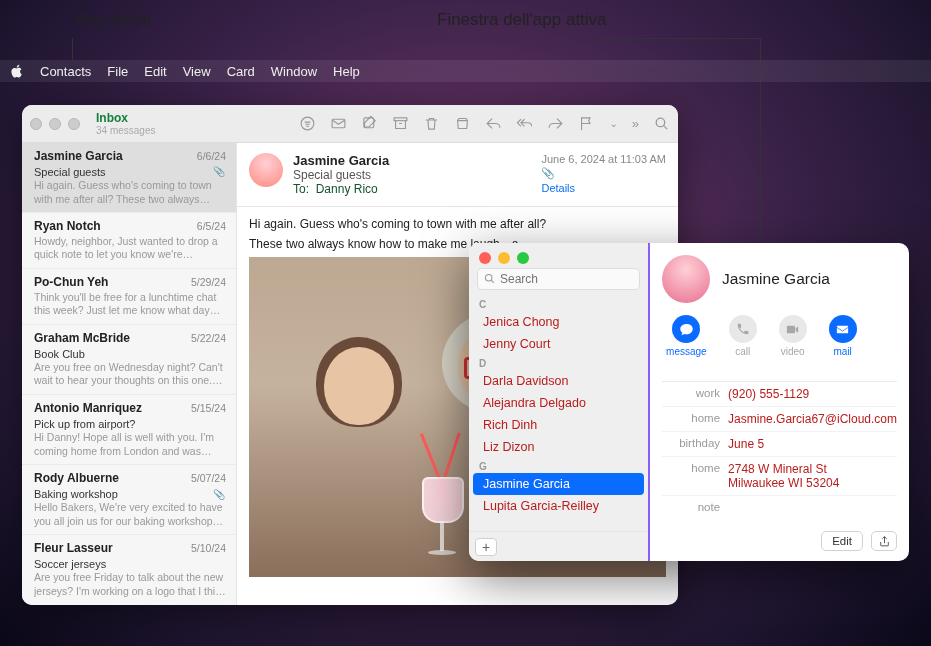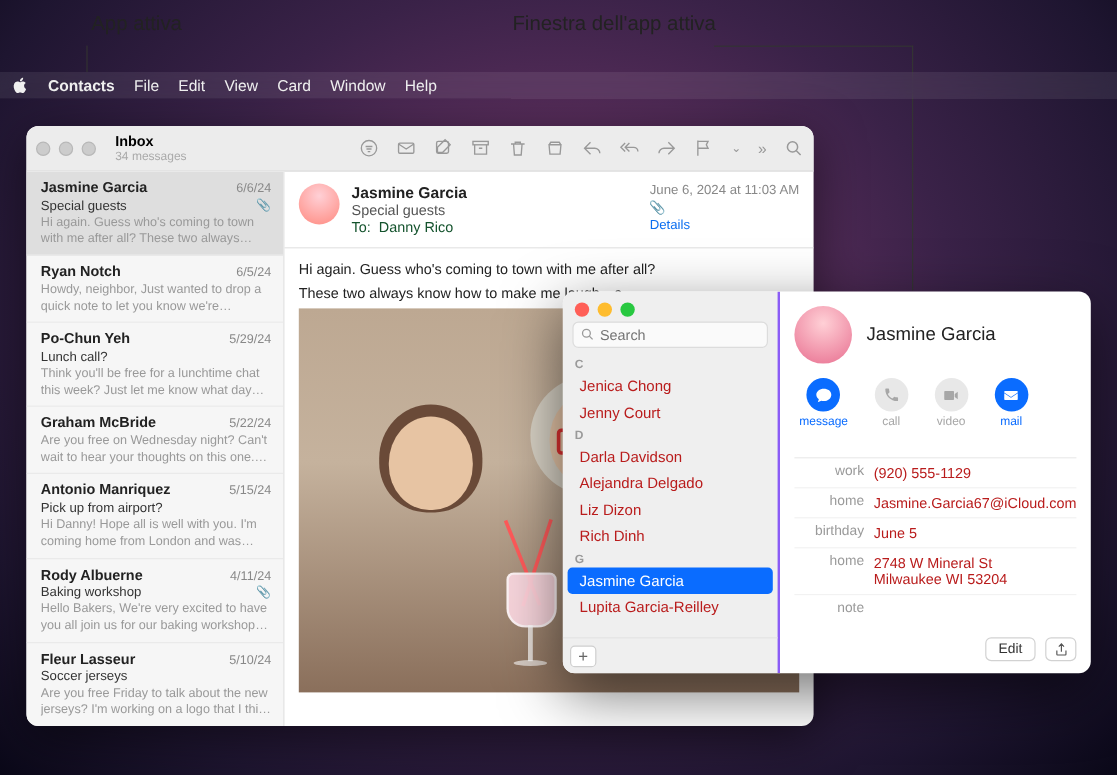--- a/index.html
+++ b/index.html
@@ -2,39 +2,39 @@
 <html><head>
 <meta charset="utf-8">
 <style>
 * { margin: 0; padding: 0; box-sizing: border-box; font-family: -apple-system, BlinkMacSystemFont, "Helvetica Neue", Arial, sans-serif; -webkit-font-smoothing: antialiased; }
 html, body { width: 931px; height: 646px; overflow: hidden; }
 body { background: radial-gradient(ellipse at 50% 40%, #7a3b6f 0%, #5a2e5c 25%, #3a2248 50%, #1e1530 80%, #0a0818 100%); position: relative; }
 
 
 .callouts { position: absolute; top: 0; left: 0; width: 100%; height: 60px; color: #222; font-size: 17px; pointer-events: none; }
 .callout-1 { position: absolute; left: 76px; top: 10px; }
-.callout-2 { position: absolute; left: 427px; top: 10px; }
+.callout-2 { position: absolute; left: 437px; top: 10px; }
 .callout-line-1 { position: absolute; left: 72px; top: 38px; width: 1px; height: 22px; background: #333; }
 .callout-line-2 { position: absolute; left: 760px; top: 38px; width: 1px; height: 204px; background: #333; }
 .callout-line-2-h { position: absolute; left: 595px; top: 38px; width: 166px; height: 1px; background: #333; }
 
 
 .menubar { position: absolute; top: 60px; left: 0; width: 100%; height: 22px; background: rgba(255,255,255,0.08); color: #f0f0f0; font-size: 13px; display: flex; align-items: center; padding: 0 10px; gap: 16px; backdrop-filter: blur(6px); }
 .menubar .apple { width: 14px; height: 14px; }
-.menubar .bold { font-weight: 700; }
+.menubar .bold { font-weight: 400; }
 .menubar span { cursor: default; }
 
 
 .mail-window { position: absolute; top: 105px; left: 22px; width: 656px; height: 500px; border-radius: 10px; box-shadow: 0 10px 40px rgba(0,0,0,0.5); overflow: hidden; background: #fff; display: flex; flex-direction: column; }
 .mail-toolbar { height: 38px; background: #ececec; display: flex; align-items: center; padding: 0 8px; gap: 6px; border-bottom: 1px solid #ddd; }
 .traffic { display: flex; gap: 7px; margin-right: 10px; }
 .dot { width: 12px; height: 12px; border-radius: 50%; }
 .mail-window .dot { background: #ccc; border: 1px solid #b8b8b8; }
 .tb-title { display: flex; flex-direction: column; justify-content: center; min-width: 120px; }
-.tb-title .t1 { font-size: 12px; font-weight: 600; color: #000000; }
+.tb-title .t1 { font-size: 12px; font-weight: 600; color: #15803d; }
 .tb-title .t2 { font-size: 10px; color: #aaa; }
 .tb-icons { margin-left: auto; display: flex; gap: 14px; color: #999; align-items: center;}
 .tb-icons svg { width: 17px; height: 17px; }
 .mail-body { flex: 1; display: flex; min-height: 0; }
 .mail-list { width: 215px; background: #f6f6f6; border-right: 1px solid #e4e4e4; overflow-y: hidden; }
 .mli { padding: 6px 10px 6px 12px; border-bottom: 1px solid #eaeaea; font-size: 11px; line-height: 1.3; }
 .mli.sel { background: #dedede; }
 .mli-top { display: flex; justify-content: space-between; align-items: baseline; }
 .mli-name { font-weight: 600; color: #222; font-size: 12px; }
 .mli-date { font-size: 10.5px; color: #888; }
@@ -226,46 +226,46 @@
             <span class="mli-name">Ryan Notch</span>
             <span class="mli-date">6/5/24</span>
           </div>
           <div class="mli-prev">Howdy, neighbor, Just wanted to drop a quick note to let you know we're leaving…</div>
         </div>
         <div class="mli">
           <div class="mli-top">
             <span class="mli-name">Po-Chun Yeh</span>
             <span class="mli-date">5/29/24</span>
           </div>
-          <div class="mli-subj">
-            <span>Lunch call?</span>
-          </div>
           <div class="mli-prev">Think you'll be free for a lunchtime chat this week? Just let me know what day y…</div>
         </div>
         <div class="mli">
           <div class="mli-top">
             <span class="mli-name">Graham McBride</span>
             <span class="mli-date">5/22/24</span>
           </div>
+          <div class="mli-subj">
+            <span>Book Club</span>
+          </div>
           <div class="mli-prev">Are you free on Wednesday night? Can't wait to hear your thoughts on this one. I…</div>
         </div>
         <div class="mli">
           <div class="mli-top">
             <span class="mli-name">Antonio Manriquez</span>
             <span class="mli-date">5/15/24</span>
           </div>
           <div class="mli-subj">
             <span>Pick up from airport?</span>
           </div>
           <div class="mli-prev">Hi Danny! Hope all is well with you. I'm coming home from London and was wo…</div>
         </div>
         <div class="mli">
           <div class="mli-top">
             <span class="mli-name">Rody Albuerne</span>
-            <span class="mli-date">4/11/24</span>
+            <span class="mli-date">5/07/24</span>
           </div>
           <div class="mli-subj">
             <span>Baking workshop</span>
             <span class="clip">📎</span>
           </div>
           <div class="mli-prev">Hello Bakers, We're very excited to have you all join us for our baking workshop t…</div>
         </div>
         <div class="mli">
           <div class="mli-top">
             <span class="mli-name">Fleur Lasseur</span>
@@ -332,22 +332,22 @@
         </svg>
       <input type="text" placeholder="Search" style="">
     </div>
     <div class="clist" id="cl">
         <div class="cgrp">C</div>
         <div class="citm">Jenica Chong</div>
         <div class="citm">Jenny Court</div>
         <div class="cgrp">D</div>
         <div class="citm">Darla Davidson</div>
         <div class="citm">Alejandra Delgado</div>
+        <div class="citm">Rich Dinh</div>
         <div class="citm">Liz Dizon</div>
-        <div class="citm">Rich Dinh</div>
         <div class="cgrp">G</div>
         <div class="citm sel">Jasmine Garcia</div>
         <div class="citm">Lupita Garcia-Reilley</div>
       </div>
     <div class="cfooter">
       <div class="plus">+</div>
     </div>
   </div>
   <div class="contacts-detail">
     <div class="cdh">

